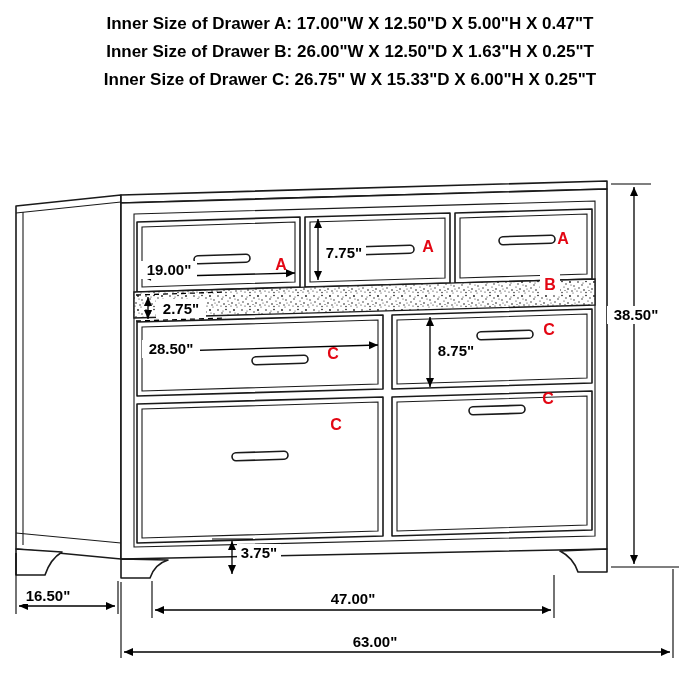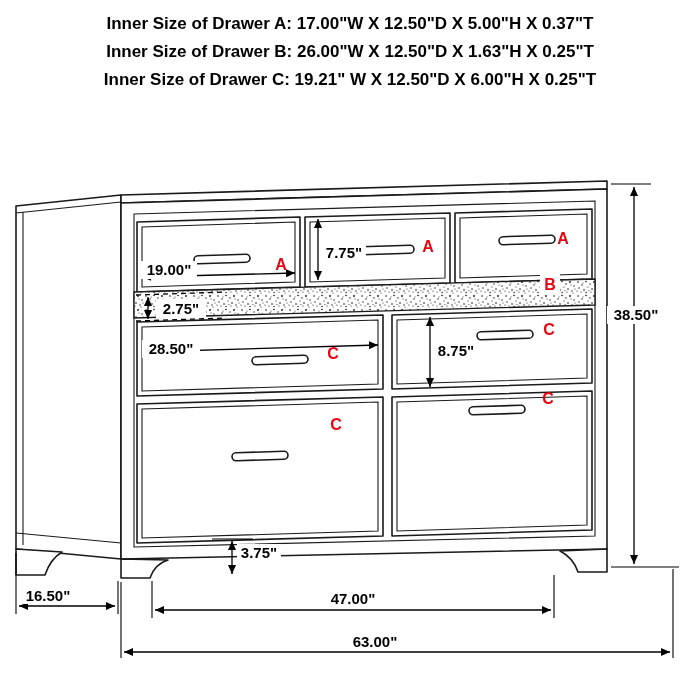--- a/index.html
+++ b/index.html
@@ -19,23 +19,23 @@
   .dash{stroke-dasharray:5 4;}
   .ext{stroke:#000000;stroke-width:1.1;fill:none;}
   .lbl-bg{fill:#ffffff;stroke:none;}
   text.dim{font-family:"Liberation Sans",sans-serif;font-weight:bold;font-size:15px;fill:#000;text-anchor:middle;}
   text.letter{font-family:"Liberation Sans",sans-serif;font-weight:bold;font-size:16px;text-anchor:middle;}
 </style>
 </head>
 <body>
 
 <div class="header">
-  <div>Inner Size of Drawer A: 17.00"W X 12.50"D X 5.00"H X 0.37"T</div>
+  <div>Inner Size of Drawer A: 17.00"W X 12.50"D X 5.00"H X 0.47"T</div>
   <div>Inner Size of Drawer B: 26.00"W X 12.50"D X 1.63"H X 0.25"T</div>
-  <div>Inner Size of Drawer C: 19.21" W X 12.50"D X 6.00"H X 0.25"T</div>
+  <div>Inner Size of Drawer C: 26.75" W X 15.33"D X 6.00"H X 0.25"T</div>
 </div>
 
 <svg width="700" height="700" viewBox="0 0 700 700">
   <defs>
     <marker id="ah" markerWidth="10" markerHeight="9" refX="9" refY="4" orient="auto" markerUnits="userSpaceOnUse">
       <path d="M0,0 L9,4 L0,8 Z" fill="#000"></path>
     </marker>
     <marker id="ahs" markerWidth="10" markerHeight="9" refX="0" refY="4" orient="auto" markerUnits="userSpaceOnUse">
       <path d="M9,0 L0,4 L9,8 Z" fill="#000"></path>
     </marker>

